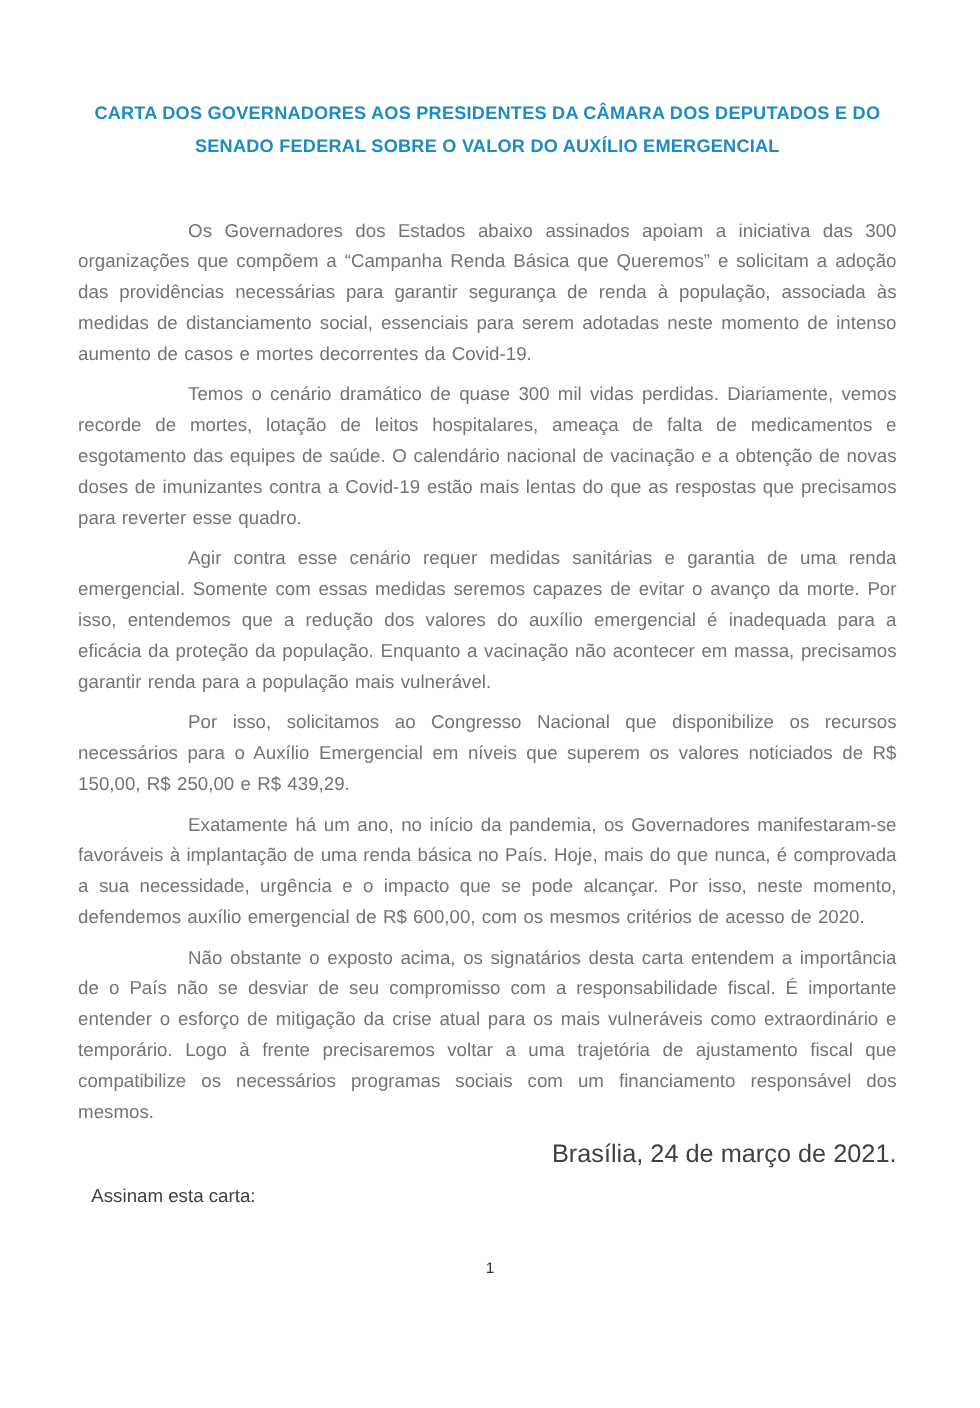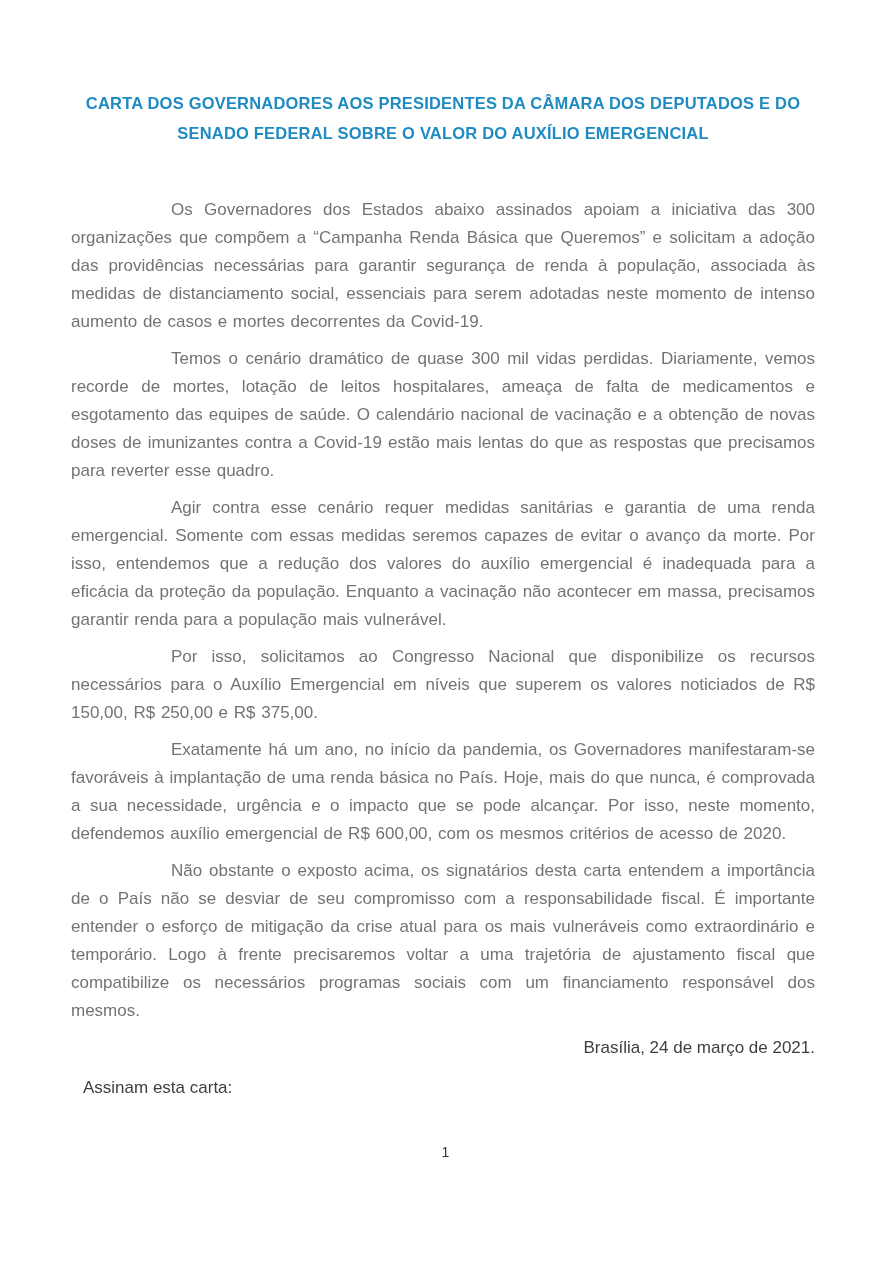--- a/index.html
+++ b/index.html
@@ -36,21 +36,21 @@
     text-align: justify;
     text-indent: 100px;
     font-size: 17px;
     line-height: 28px;
     color: #737373;
     word-spacing: 1px;
   }
   .date-line {
     margin: 0;
     text-align: right;
-    font-size: 17px;
+    font-size: 23px;
     line-height: 28px;
     color: #3f3f3f;
   }
   .signoff {
     margin: 12px;
     text-align: left;
     font-size: 17px;
     line-height: 28px;
     color: #3f3f3f;
   }
@@ -70,21 +70,21 @@
 <div class="page">
   <div class="content">
     <h1 class="title" style="color: rgb(30, 139, 195);">CARTA DOS GOVERNADORES AOS PRESIDENTES DA CÂMARA DOS DEPUTADOS E DO SENADO FEDERAL SOBRE O VALOR DO AUXÍLIO EMERGENCIAL</h1>
 
     <p class="para">Os Governadores dos Estados abaixo assinados apoiam a iniciativa das 300 organizações que compõem a “Campanha Renda Básica que Queremos” e solicitam a adoção das providências necessárias para garantir segurança de renda à população, associada às medidas de distanciamento social, essenciais para serem adotadas neste momento de intenso aumento de casos e mortes decorrentes da Covid-19.</p>
 
     <p class="para">Temos o cenário dramático de quase 300 mil vidas perdidas. Diariamente, vemos recorde de mortes, lotação de leitos hospitalares, ameaça de falta de medicamentos e esgotamento das equipes de saúde. O calendário nacional de vacinação e a obtenção de novas doses de imunizantes contra a Covid-19 estão mais lentas do que as respostas que precisamos para reverter esse quadro.</p>
 
     <p class="para">Agir contra esse cenário requer medidas sanitárias e garantia de uma renda emergencial. Somente com essas medidas seremos capazes de evitar o avanço da morte. Por isso, entendemos que a redução dos valores do auxílio emergencial é inadequada para a eficácia da proteção da população. Enquanto a vacinação não acontecer em massa, precisamos garantir renda para a população mais vulnerável.</p>
 
-    <p class="para">Por isso, solicitamos ao Congresso Nacional que disponibilize os recursos necessários para o Auxílio Emergencial em níveis que superem os valores noticiados de R$ 150,00, R$ 250,00 e R$ 375,00.</p>
+    <p class="para">Por isso, solicitamos ao Congresso Nacional que disponibilize os recursos necessários para o Auxílio Emergencial em níveis que superem os valores noticiados de R$ 150,00, R$ 250,00 e R$ 439,29.</p>
 
     <p class="para">Exatamente há um ano, no início da pandemia, os Governadores manifestaram-se favoráveis à implantação de uma renda básica no País. Hoje, mais do que nunca, é comprovada a sua necessidade, urgência e o impacto que se pode alcançar. Por isso, neste momento, defendemos auxílio emergencial de R$ 600,00, com os mesmos critérios de acesso de 2020.</p>
 
     <p class="para">Não obstante o exposto acima, os signatários desta carta entendem a importância de o País não se desviar de seu compromisso com a responsabilidade fiscal. É importante entender o esforço de mitigação da crise atual para os mais vulneráveis como extraordinário e temporário. Logo à frente precisaremos voltar a uma trajetória de ajustamento fiscal que compatibilize os necessários programas sociais com um financiamento responsável dos mesmos.</p>
 
     <p class="date-line">Brasília, 24 de março de 2021.</p>
 
     <p class="signoff">Assinam esta carta:</p>
   </div>
 

